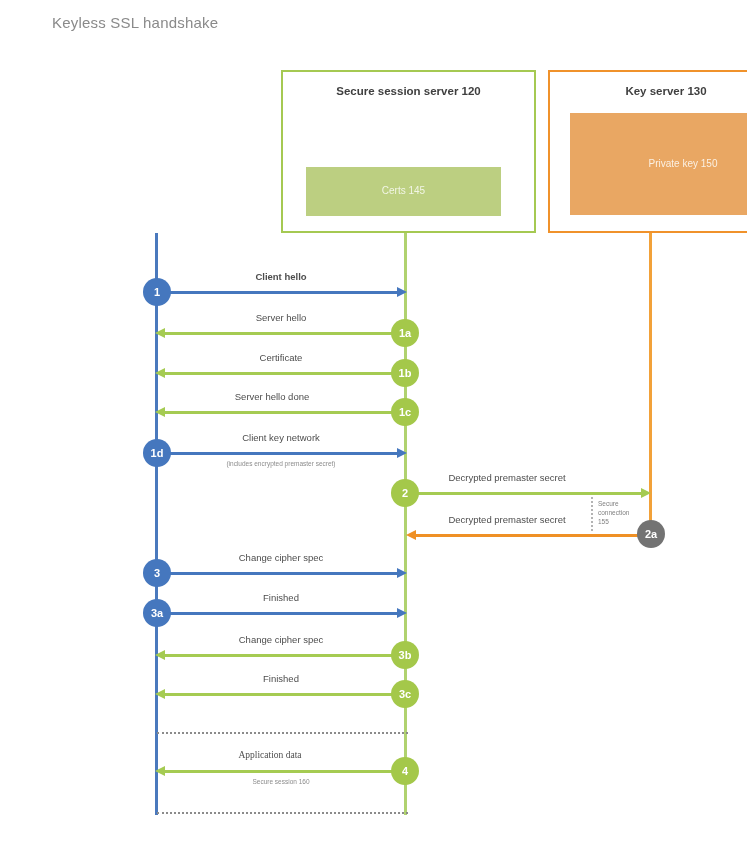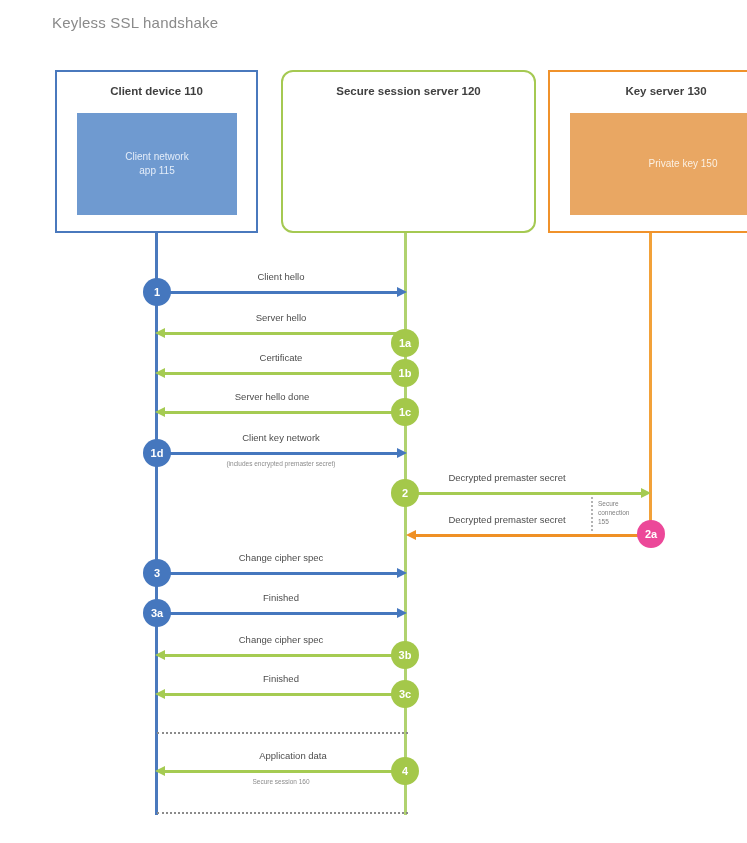--- a/index.html
+++ b/index.html
@@ -4,21 +4,21 @@
 <style>
   html,body{margin:0;padding:0;background:#fff;}
   #canvas{position:relative;width:747px;height:843px;background:#fff;overflow:hidden;
           font-family:"Liberation Sans",sans-serif;margin-left:32px;}
 
   .title{position:absolute;left:20px;top:14px;font-size:15px;color:#8a8a8a;letter-spacing:.2px;}
 
   
   .actor{position:absolute;top:70px;height:163px;background:#fff;border:2px solid;box-sizing:border-box;}
   .actor.client{left:23px;width:203px;border-color:#4a79bd;}
-  .actor.server{left:249px;width:255px;border-color:#a5c952;border-radius:12px;}
+  .actor.server{left:249px;width:255px;border-color:#a5c952;}
   .actor.key{left:516px;width:236px;border-color:#f0922b;}
   .actor-title{margin-top:13px;text-align:center;font-weight:bold;font-size:11.5px;color:#3f3f3f;}
   .component{position:absolute;display:flex;align-items:center;justify-content:center;
              text-align:center;font-size:10px;line-height:1.45;}
   .comp-blue{background:#6f9ad0;color:#e4edf9;}
   .comp-green{background:#bccf81;color:#f2f6e6;}
   .comp-orange{background:#e9a763;color:#fbf0e2;padding-left:33px;}
 
   
   .lifeline{position:absolute;width:3px;top:233px;}
@@ -33,74 +33,71 @@
   .a-orange{background:#ef9025;color:#ef9025;}
   .head{position:absolute;width:0;height:0;top:-4px;border-style:solid;}
   .head.r{right:-10px;border-width:5.5px 0 5.5px 10px;border-color:transparent;border-left-color:currentColor;}
   .head.l{left:-10px;border-width:5.5px 10px 5.5px 0;border-color:transparent;border-right-color:currentColor;}
 
   
   .badge{position:absolute;width:28px;height:28px;border-radius:50%;z-index:5;
          color:#fff;font-weight:bold;font-size:11px;display:flex;align-items:center;justify-content:center;}
   .c-blue{background:#4577be;}
   .c-green{background:#a4c84a;}
-  .c-orange{background:#ec4899;}
+  .c-orange{background:#737373;}
 
   
   .mlabel{position:absolute;width:240px;text-align:center;font-size:9.5px;color:#4d4d4d;}
   .msub{position:absolute;width:240px;text-align:center;font-size:6.5px;color:#8c8c8c;}
 
   
   .sep{position:absolute;left:125px;width:251px;border-top:2px dotted #8b8b8b;}
   .vdash{position:absolute;left:559px;top:497px;height:34px;border-left:2px dotted #b3b3b3;}
   .note{position:absolute;left:566px;top:500px;width:44px;font-size:6.5px;line-height:1.35;color:#808080;}
 </style>
 </head>
 <body>
 
 <div id="canvas">
 
   <div class="title">Keyless SSL handshake</div>
 
-  <div class="actor client">
-    <div class="actor-title">Client device 110</div>
-    <div class="component comp-blue" style="left:20px;top:41px;width:160px;height:102px;">
-      <span style="width:80px;">Client network app 115</span>
-    </div>
-  </div>
 
   <div class="actor server">
     <div class="actor-title">Secure session server 120</div>
+    <div class="component comp-green" style="left:23px;top:95px;width:195px;height:49px;">
+      <span>Certs 145</span>
+    </div>
   </div>
 
   <div class="actor key">
     <div class="actor-title">Key server 130</div>
     <div class="component comp-orange" style="left:20px;top:41px;width:160px;height:102px;">
       <span>Private key 150</span>
     </div>
   </div>
 
   <div class="lifeline ll-client"></div>
   <div class="lifeline ll-server"></div>
   <div class="lifeline ll-key"></div>
 
   <div>
-    <div class="mlabel" style="left:129px;top:271px;">Client hello</div>
+    <div class="mlabel" style="left:129px;top:271px;font-weight:bold;">Client hello</div>
     <div class="shaft a-blue" style="left:125px;top:291px;width:240px;">
         <span class="head r"></span>
       </div>
     <div class="badge c-blue" style="left:111px;top:278px;">1</div>
   </div>
 
   <div>
     <div class="mlabel" style="left:129px;top:312px;">Server hello</div>
     <div class="shaft a-green" style="left:133px;top:332px;width:240px;">
         <span class="head l"></span>
       </div>
-    <div class="badge c-green" style="left:359px;top:329px;">1a</div>
+    <div class="badge c-green" style="left:359px;top:319px;">1a</div>
   </div>
 
   <div>
     <div class="mlabel" style="left:129px;top:352px;">Certificate</div>
     <div class="shaft a-green" style="left:133px;top:372px;width:240px;">
         <span class="head l"></span>
       </div>
     <div class="badge c-green" style="left:359px;top:359px;">1b</div>
   </div>
 
@@ -168,21 +165,21 @@
     <div class="mlabel" style="left:129px;top:673px;">Finished</div>
     <div class="shaft a-green" style="left:133px;top:693px;width:240px;">
         <span class="head l"></span>
       </div>
     <div class="badge c-green" style="left:359px;top:680px;">3c</div>
   </div>
 
   <div class="sep" style="top:732px;"></div>
 
   <div>
-    <div class="mlabel" style="left:141px;top:750px;">Application data</div>
+    <div class="mlabel" style="left:118px;top:750px;font-family:Liberation Serif, serif;">Application data</div>
     <div class="msub" style="left:129px;top:778px;">Secure session 160</div>
     <div class="shaft a-green" style="left:133px;top:770px;width:240px;">
         <span class="head l"></span>
       </div>
     <div class="badge c-green" style="left:359px;top:757px;">4</div>
   </div>
 
   <div class="sep" style="top:812px;"></div>
 
 </div>

